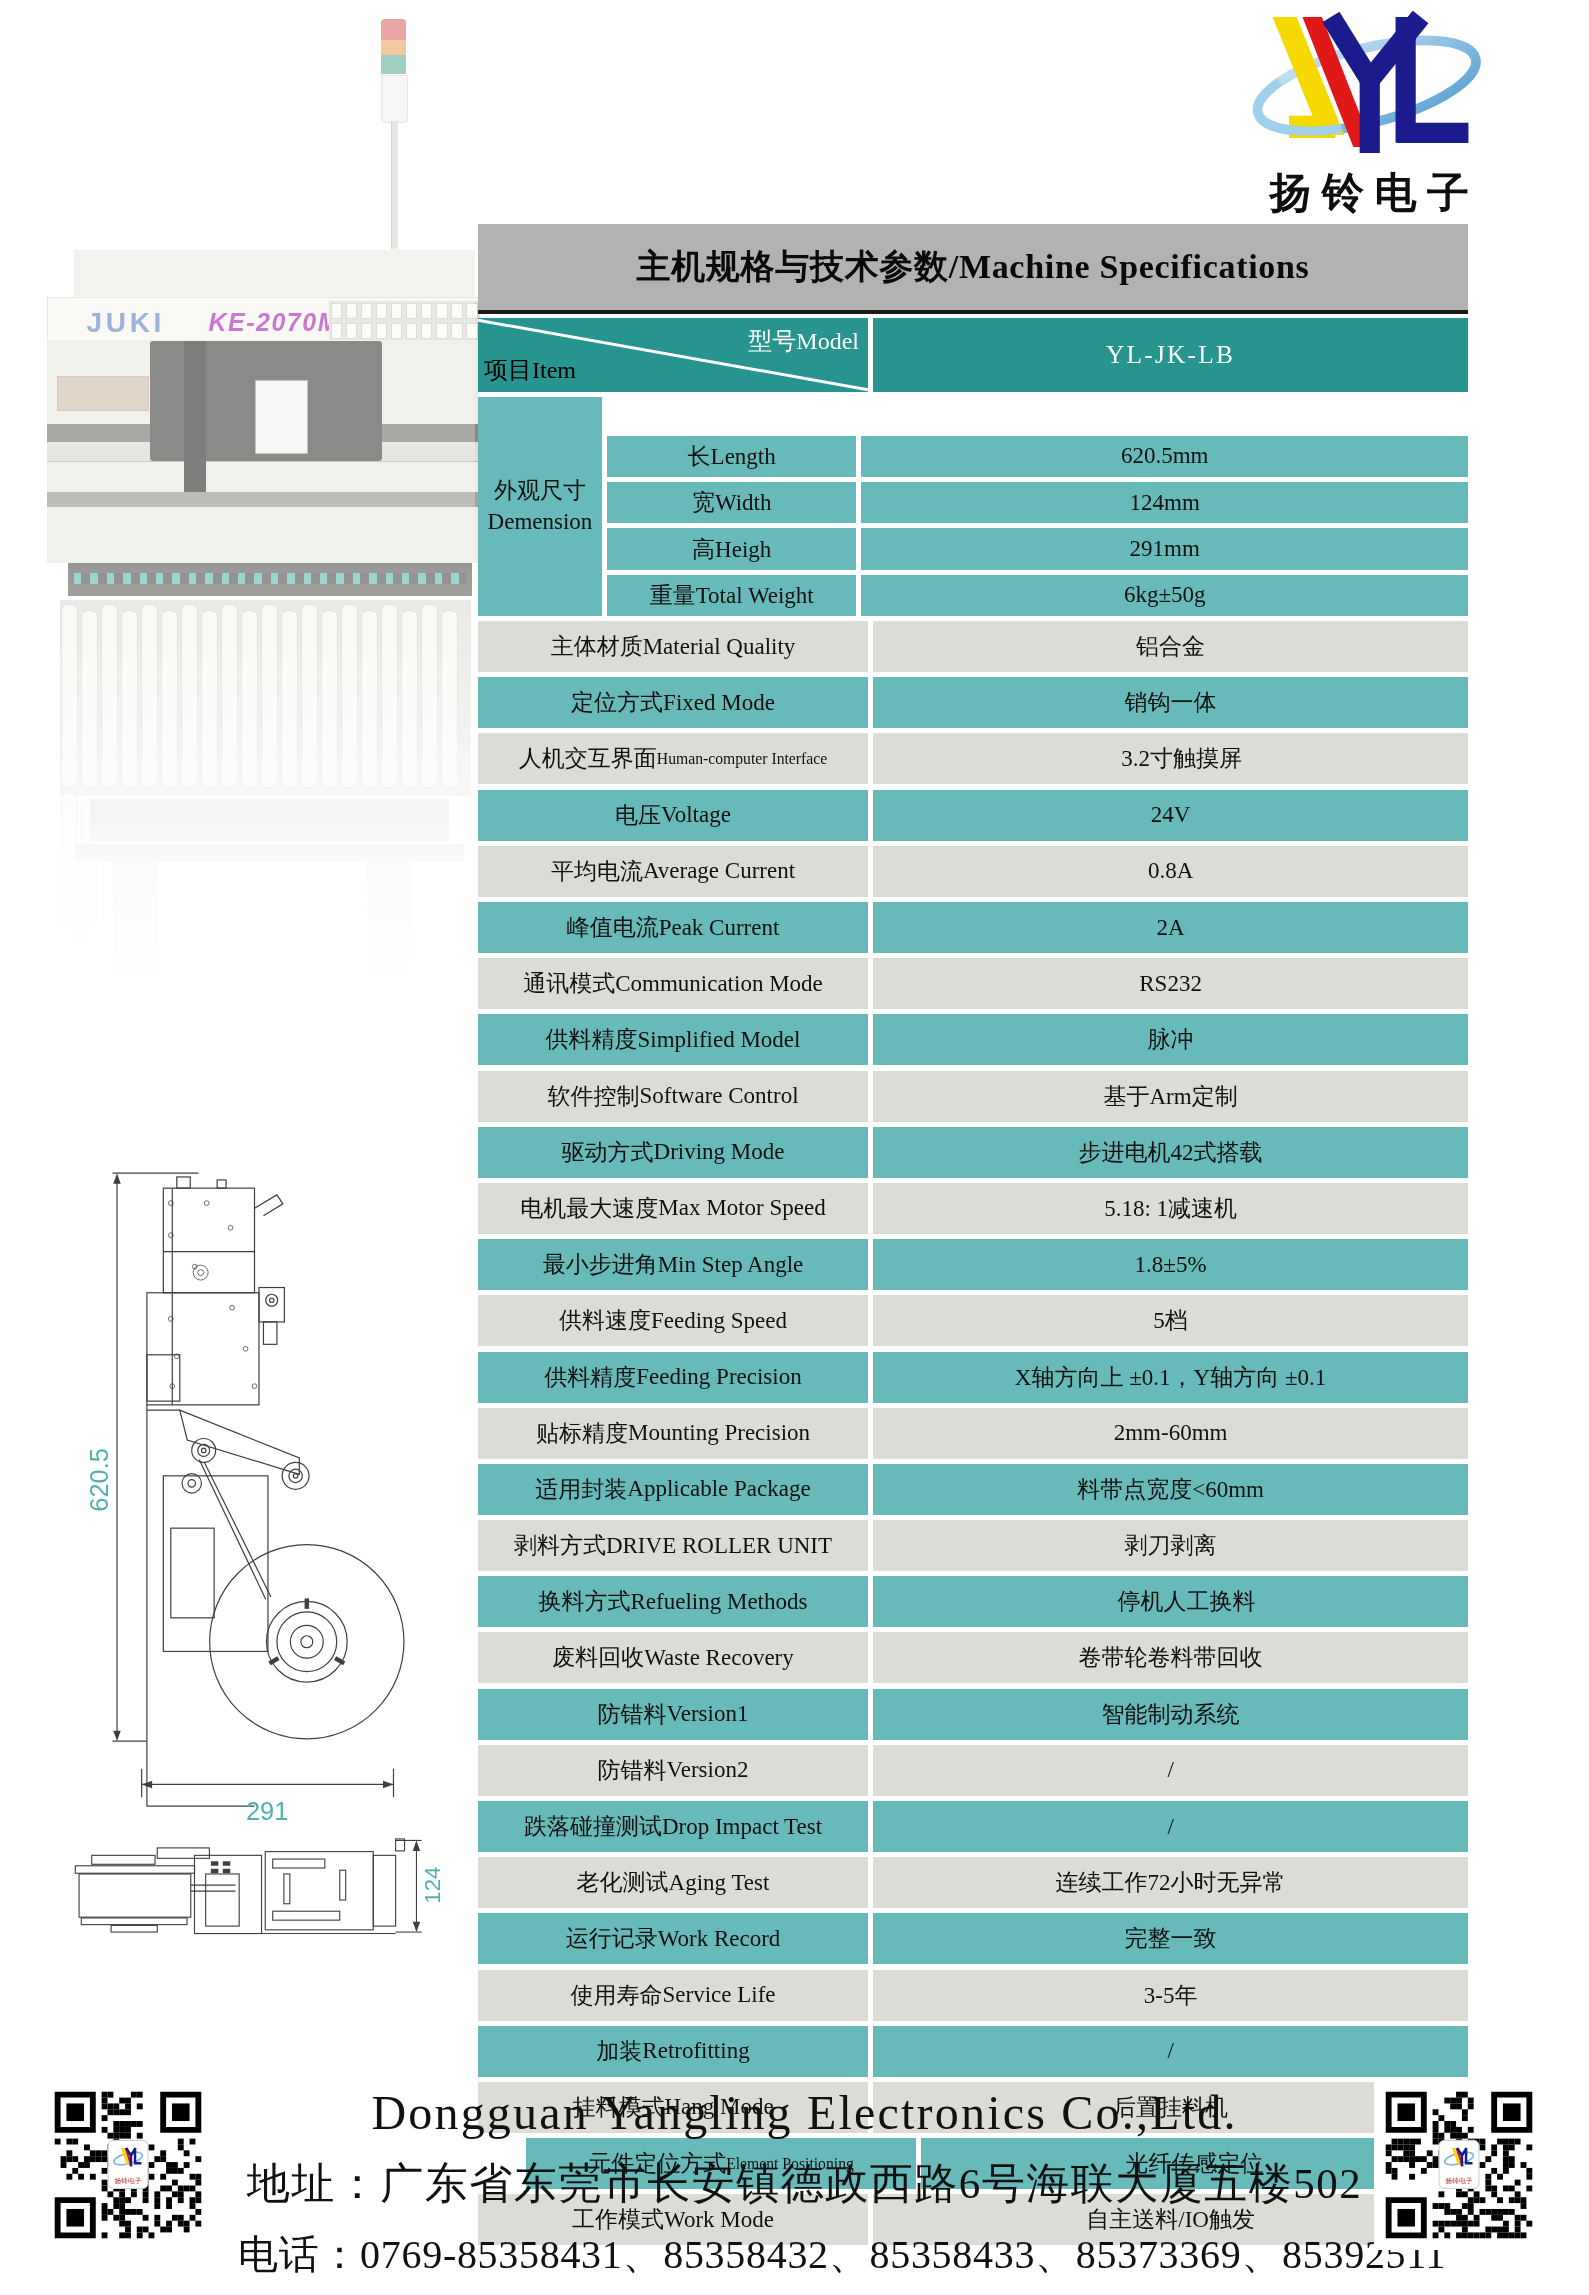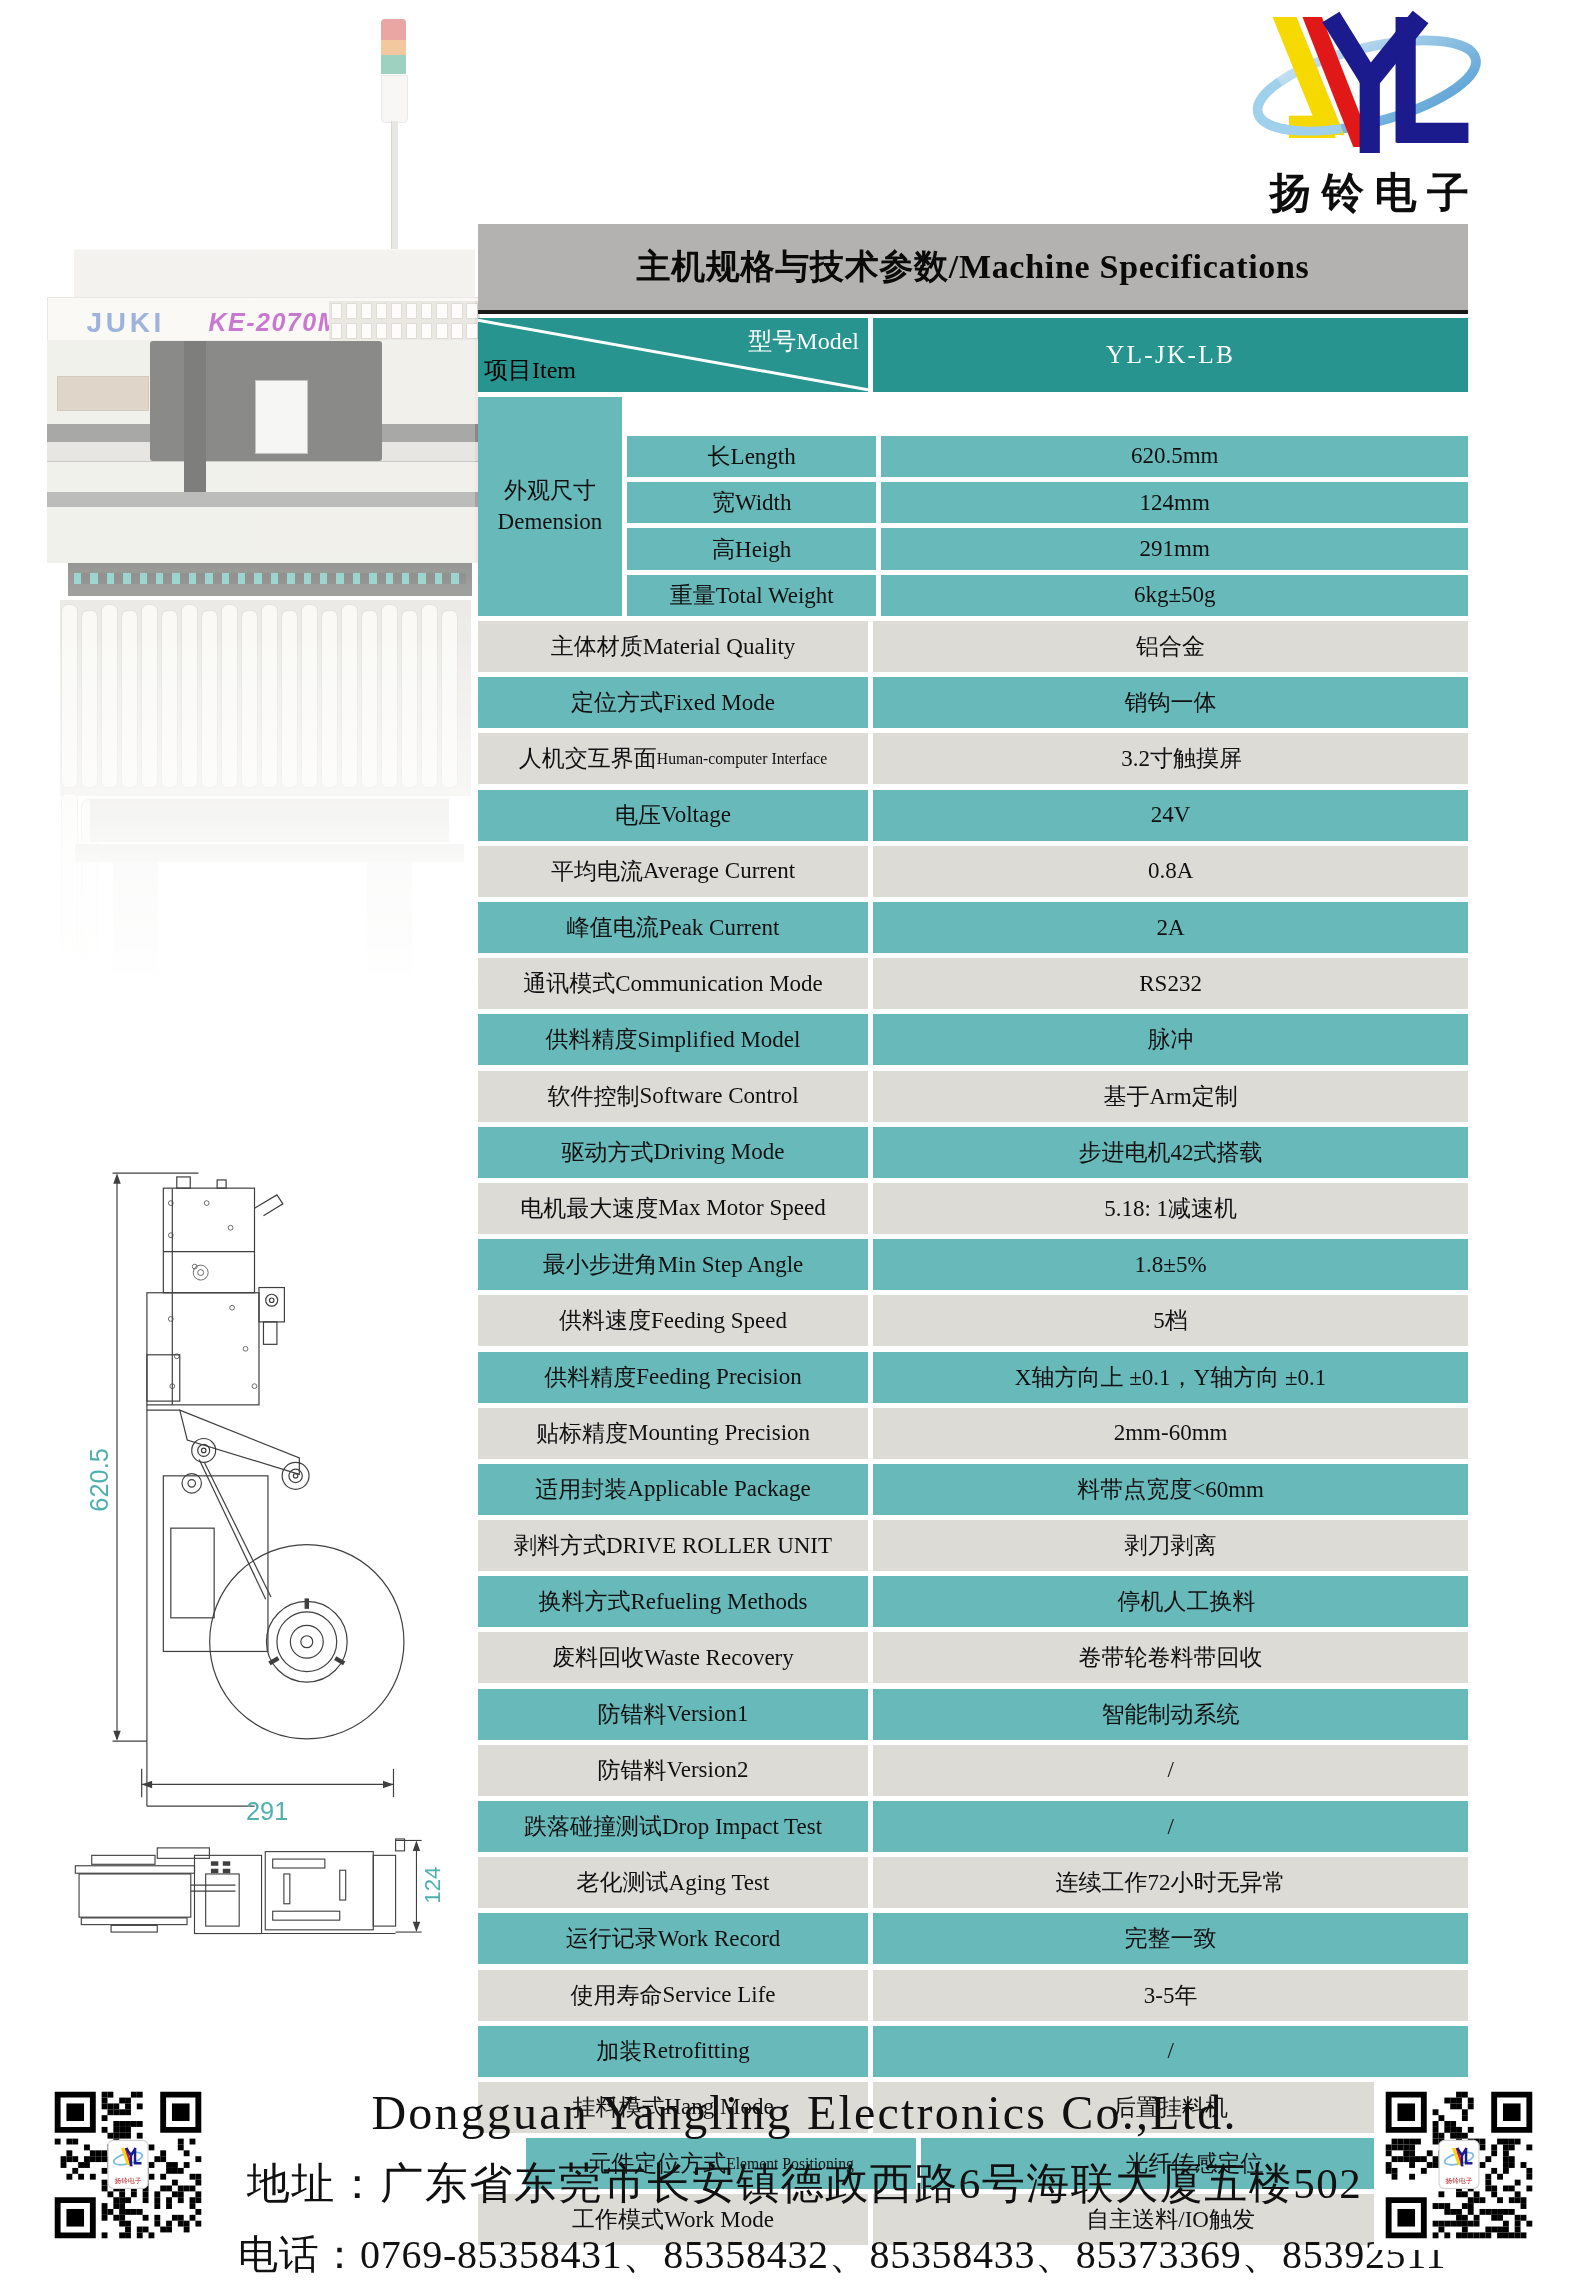--- a/index.html
+++ b/index.html
@@ -55,21 +55,21 @@
               justify-content:center;font-size:34px;font-weight:700;letter-spacing:0.7px;color:#0a0a0a;white-space:nowrap;}
   .spec-header{display:flex;height:74px;margin-top:3.7px;}
   .sh-left{position:relative;width:390px;background:#27948f;}
   .sh-left svg{position:absolute;inset:0;}
   .sh-model{position:absolute;right:9px;top:7.5px;color:#fff;font-size:24px;}
   .sh-item{position:absolute;left:6px;bottom:6px;color:#000000;font-size:24px;}
   .sh-right{flex:1;margin-left:5.2px;background:#27948f;color:#fff;display:flex;align-items:center;
             justify-content:center;font-size:25.4px;letter-spacing:2.2px;}
   .spec-body{margin-top:5.2px;}
   .dim-block{display:flex;height:219px;margin-bottom:5.2px;}
-  .dim-group{width:144px;margin-right:5.2px;display:flex;flex-direction:column;align-items:center;
+  .dim-group{width:124px;margin-right:5.2px;display:flex;flex-direction:column;align-items:center;
              justify-content:center;font-size:23px;line-height:1.35;text-align:center;}
   .dim-rows{flex:1;display:flex;flex-direction:column;margin-top:39px;}
   .dim-row{display:flex;height:51px;margin-bottom:5.2px;}
   .dim-row:last-child{margin-bottom:0;}
   .dim-label{width:249px;margin-right:5.2px;display:flex;align-items:center;justify-content:center;font-size:23px;}
   .dim-value{flex:1;display:flex;align-items:center;justify-content:center;font-size:23px;}
   .s-row{display:flex;height:51px;margin-bottom:5.2px;}
   .s-label{width:390px;margin-right:5.2px;display:flex;align-items:center;justify-content:center;font-size:23px;white-space:nowrap;}
   .s-value{flex:1;display:flex;align-items:center;justify-content:center;font-size:23px;white-space:nowrap;}
   .en-small{font-size:15.7px;}

